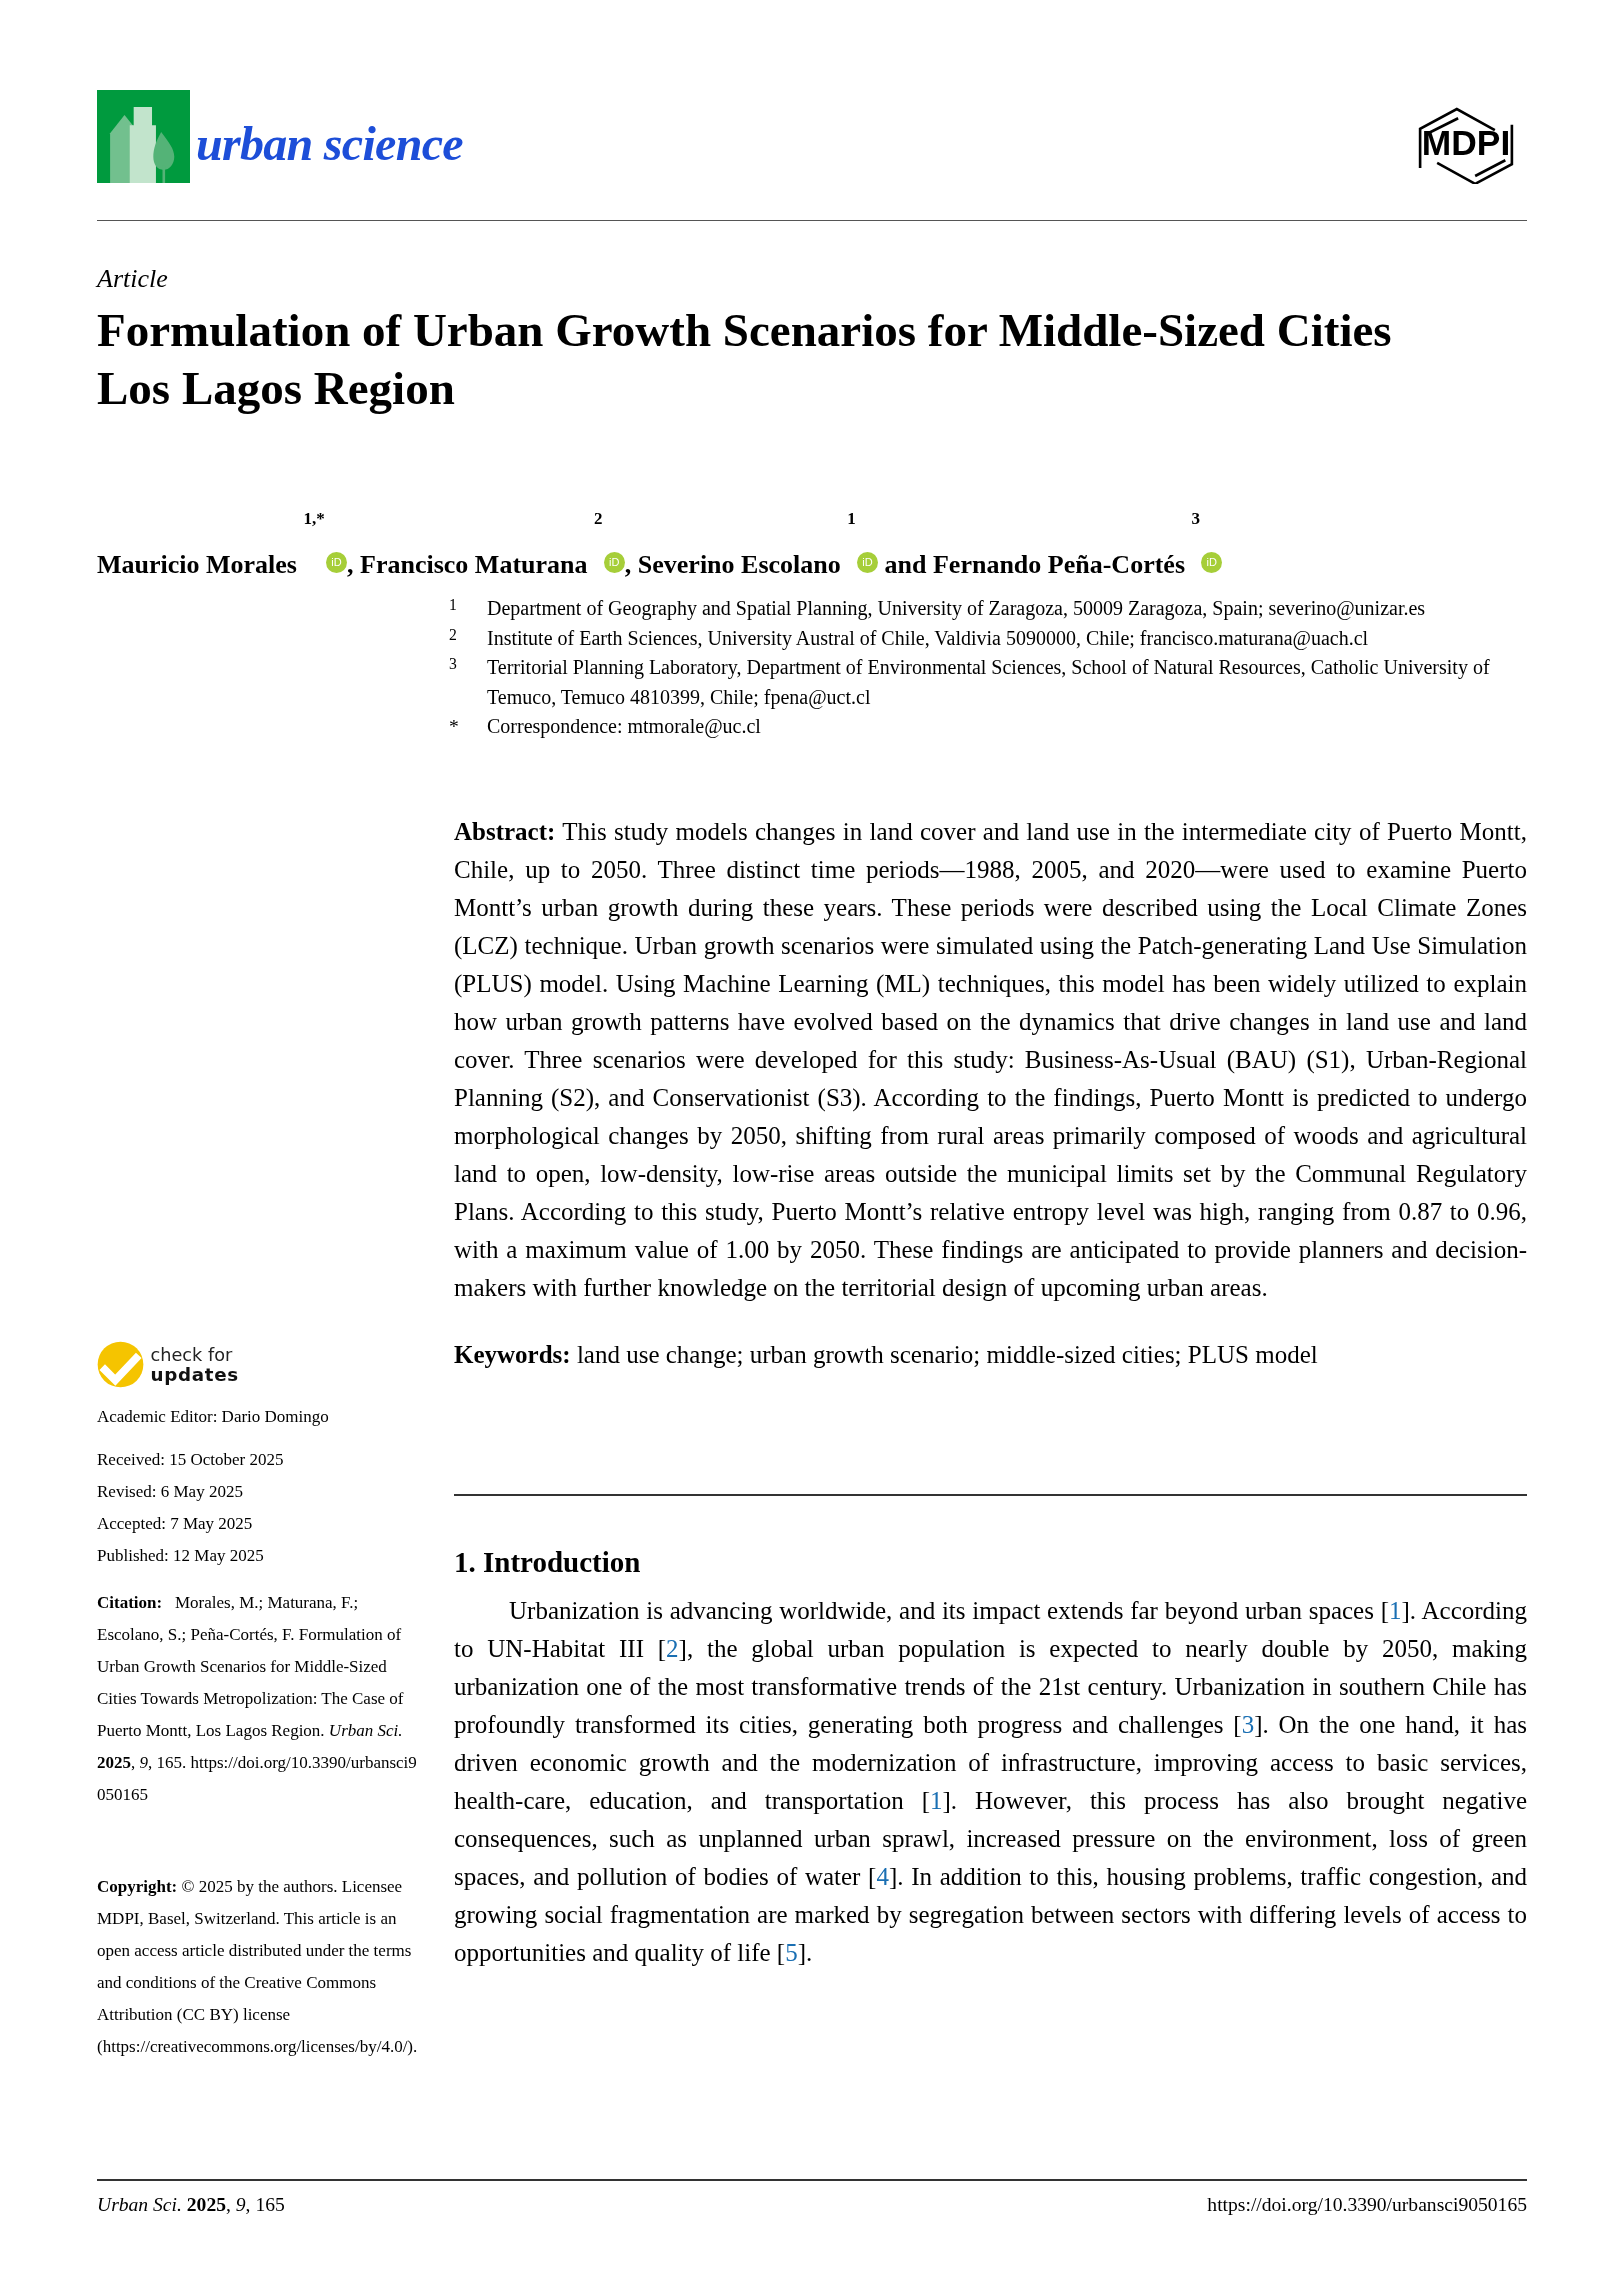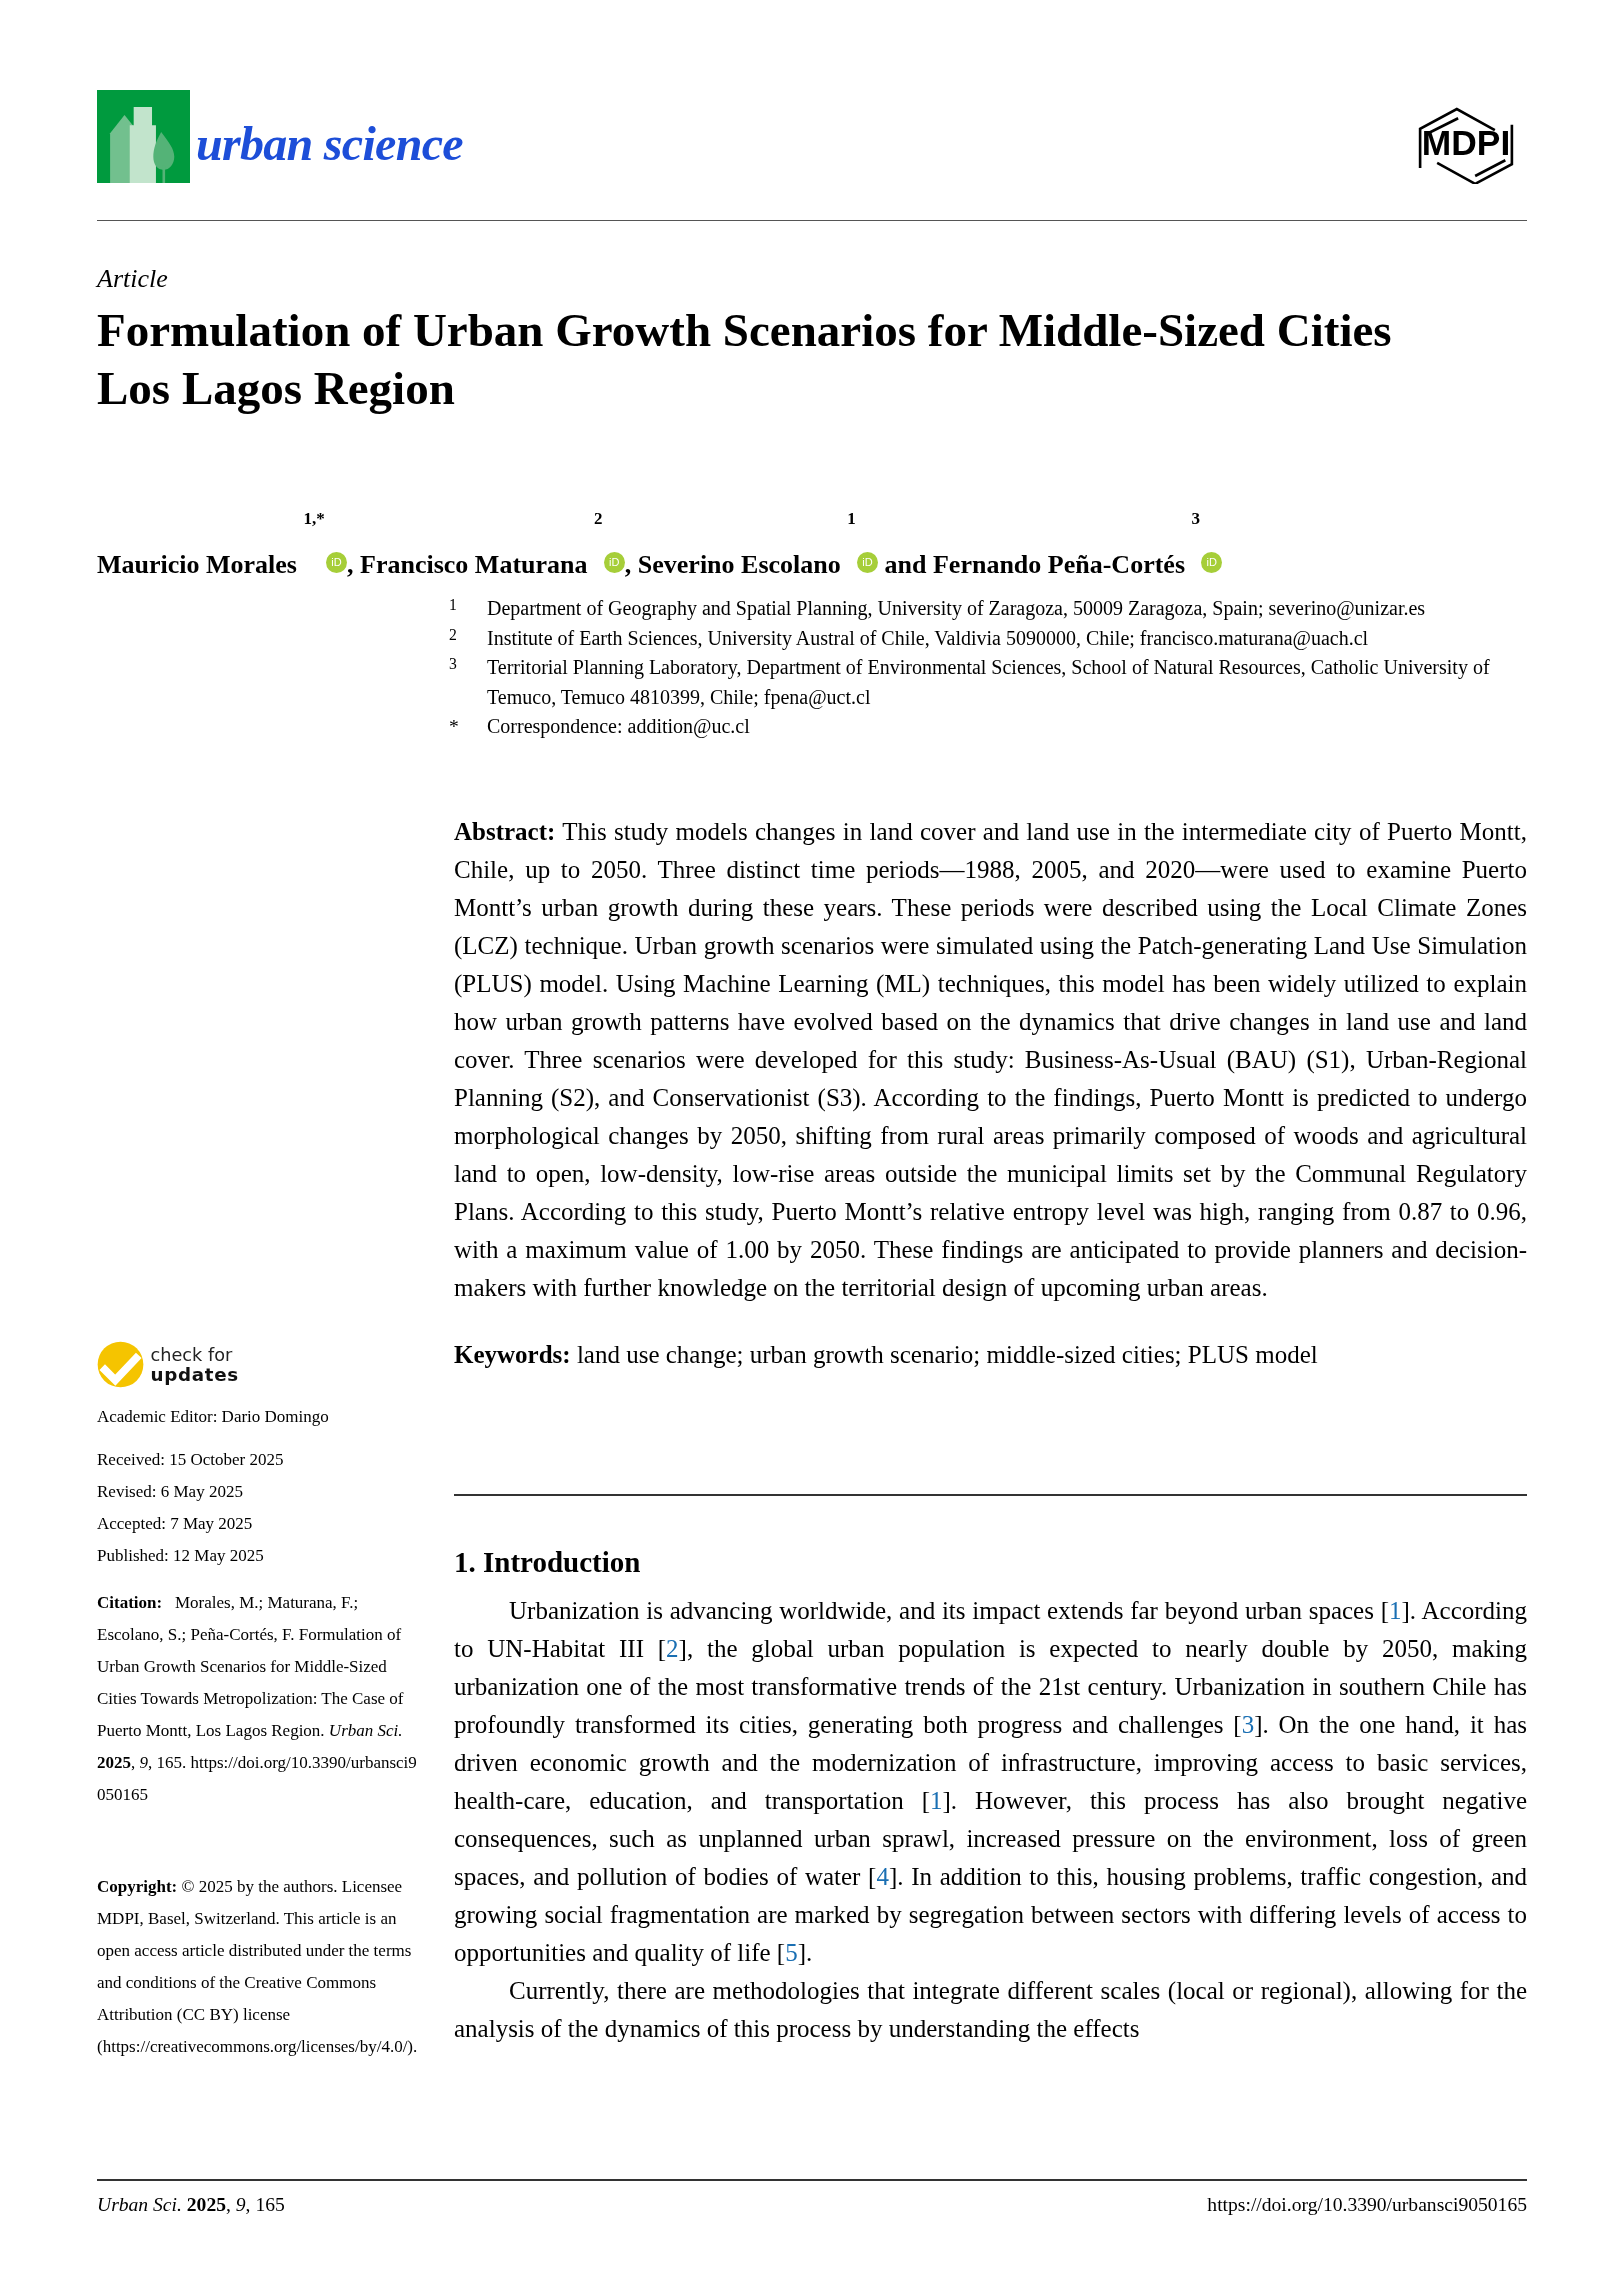--- a/index.html
+++ b/index.html
@@ -107,21 +107,21 @@
   <div class="aff-row">
     <span class="aff-num">2</span>
     <span class="aff-text">Institute of Earth Sciences, University Austral of Chile, Valdivia 5090000, Chile; francisco.maturana@uach.cl</span>
   </div>
   <div class="aff-row">
     <span class="aff-num">3</span>
     <span class="aff-text">Territorial Planning Laboratory, Department of Environmental Sciences, School of Natural Resources, Catholic University of Temuco, Temuco 4810399, Chile; fpena@uct.cl</span>
   </div>
   <div class="aff-row">
     <span class="aff-num star">*</span>
-    <span class="aff-text">Correspondence: addition@uc.cl</span>
+    <span class="aff-text">Correspondence: mtmorale@uc.cl</span>
   </div>
 </div>
 
 <div id="abstract" class="abs">
   <b>Abstract:</b>
   <span>This study models changes in land cover and land use in the intermediate city of Puerto Montt, Chile, up to 2050. Three distinct time periods—1988, 2005, and 2020—were used to examine Puerto Montt’s urban growth during these years. These periods were described using the Local Climate Zones (LCZ) technique. Urban growth scenarios were simulated using the Patch-generating Land Use Simulation (PLUS) model. Using Machine Learning (ML) techniques, this model has been widely utilized to explain how urban growth patterns have evolved based on the dynamics that drive changes in land use and land cover. Three scenarios were developed for this study: Business-As-Usual (BAU) (S1), Urban-Regional Planning (S2), and Conservationist (S3). According to the findings, Puerto Montt is predicted to undergo morphological changes by 2050, shifting from rural areas primarily composed of woods and agricultural land to open, low-density, low-rise areas outside the municipal limits set by the Communal Regulatory Plans. According to this study, Puerto Montt’s relative entropy level was high, ranging from 0.87 to 0.96, with a maximum value of 1.00 by 2050. These findings are anticipated to provide planners and decision-makers with further knowledge on the territorial design of upcoming urban areas.</span>
 </div>
 <div id="keywords" class="abs">
   <b>Keywords:</b>
   <span>land use change; urban growth scenario; middle-sized cities; PLUS model</span>
@@ -159,21 +159,20 @@
 </div>
 
 <div id="copyright" class="abs side">
   <b>Copyright:</b>
   <span style="word-break: break-word;">© 2025 by the authors. Licensee MDPI, Basel, Switzerland. This article is an open access article distributed under the terms and conditions of the Creative Commons Attribution (CC BY) license (https://creativecommons.org/licenses/by/4.0/).</span>
 </div>
 
 <div id="intro-heading" class="abs">1. Introduction</div>
 <div id="intro-body" class="abs">
   <p id="intro-p0"><span>Urbanization is advancing worldwide, and its impact extends far beyond urban spaces [</span><span class="ref">1</span><span>]. According to UN-Habitat III [</span><span class="ref">2</span><span>], the global urban population is expected to nearly double by 2050, making urbanization one of the most transformative trends of the 21st century. Urbanization in southern Chile has profoundly transformed its cities, generating both progress and challenges [</span><span class="ref">3</span><span>]. On the one hand, it has driven economic growth and the modernization of infrastructure, improving access to basic services, health-care, education, and transportation [</span><span class="ref">1</span><span>]. However, this process has also brought negative consequences, such as unplanned urban sprawl, increased pressure on the environment, loss of green spaces, and pollution of bodies of water [</span><span class="ref">4</span><span>]. In addition to this, housing problems, traffic congestion, and growing social fragmentation are marked by segregation between sectors with differing levels of access to opportunities and quality of life [</span><span class="ref">5</span><span>].</span></p>
-  <p id="intro-p1"><span>Currently, there are methodologies that integrate different scales (local or regional), allowing for the analysis of the dynamics of this process by understanding the effects</span></p>
 </div>
 
 <div id="footer-rule" class="abs"></div>
 <div id="footer-left" class="abs">
   <i>Urban Sci.</i>
   <b>2025</b>,
   <i>9</i>,
   <span>165</span>
 </div>
 <div id="footer-right" class="abs">https://doi.org/10.3390/urbansci9050165</div>

